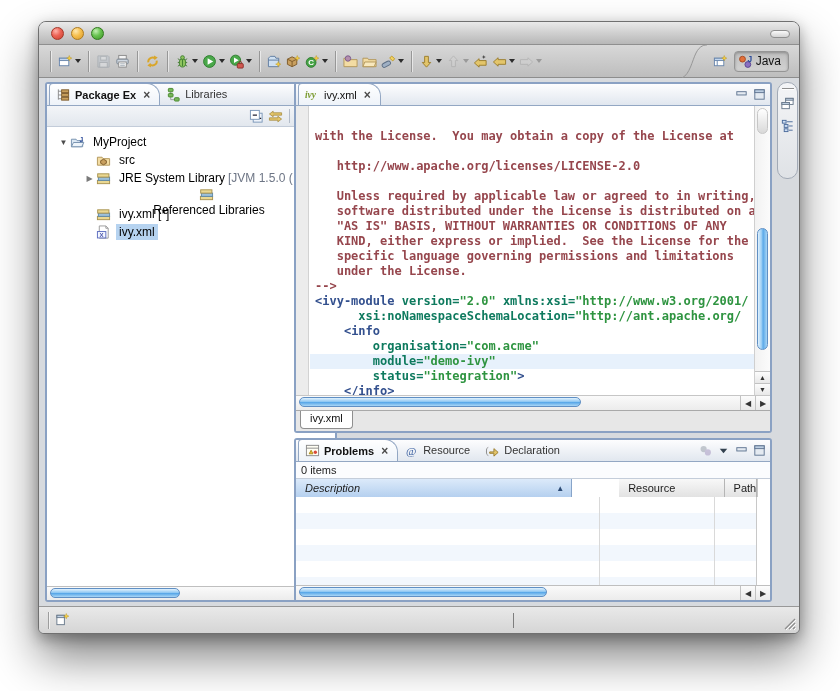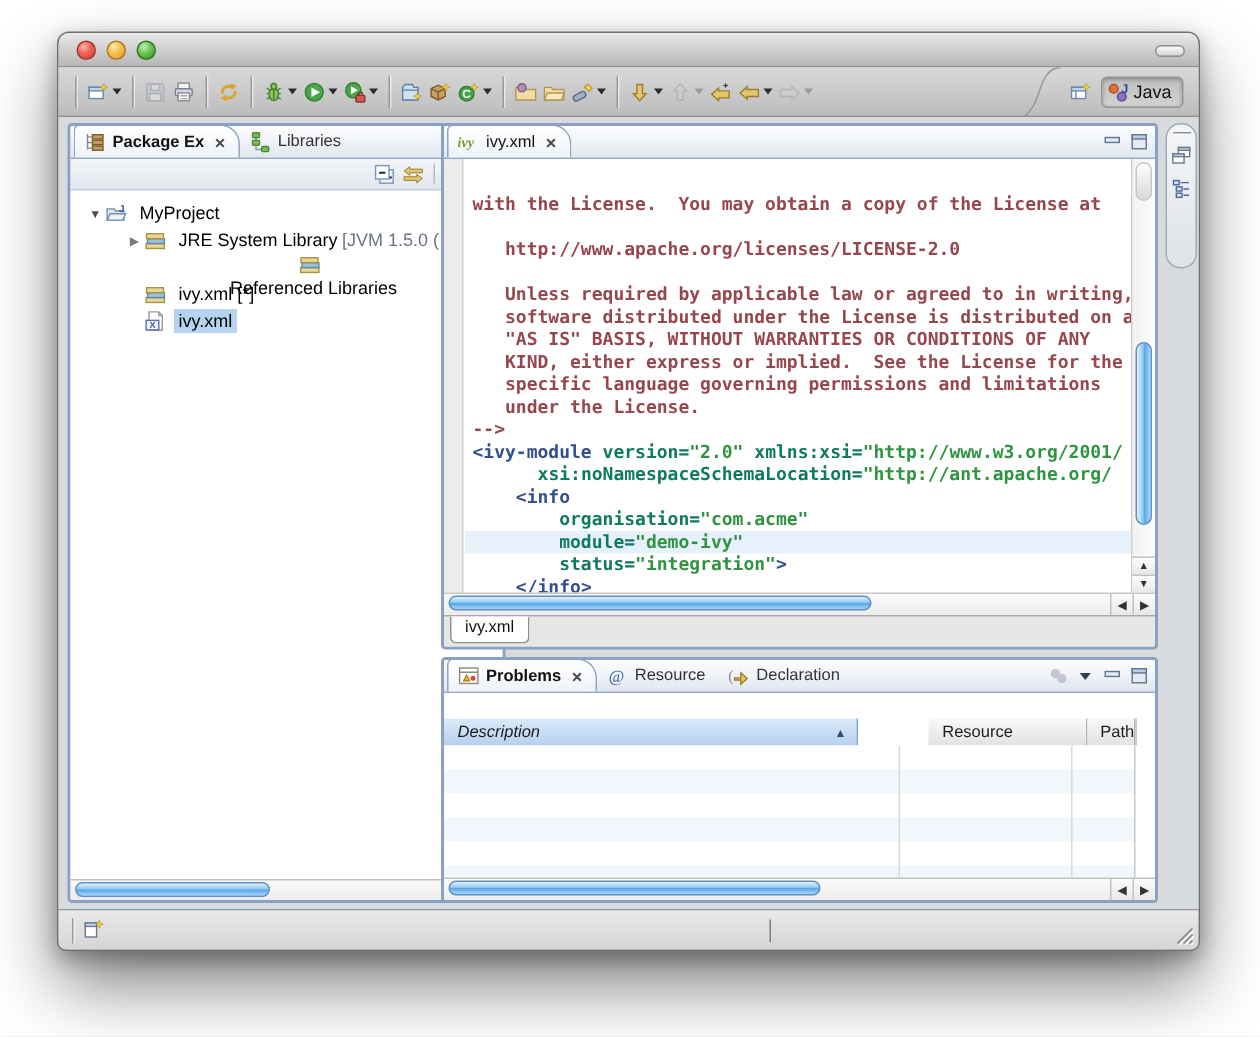--- a/index.html
+++ b/index.html
@@ -434,20 +434,30 @@
               <span class="tree-icon" style="display: inline-flex; width: 15px; height: 15px;">
                 <svg viewBox="0 0 16 16" style="width: 100%; height: 100%;">
                   <path d="M1.5 12.5v-8h5l1 1.5h6v6.5z" fill="#dbe7f3" stroke="#7490ae"></path>
                   <path d="M1.5 12.5l2.2-4.5h11l-2.2 4.5z" fill="#eef4fa" stroke="#7490ae"></path>
                   <text x="10" y="7" font-size="7" font-family="sans-serif" font-weight="bold" fill="#2a4a9a">J</text>
                 </svg>
               </span>
               <span class="tree-label">MyProject</span>
             </div>
             <div class="tree-row" style="padding-left: 36px;">
+              <span class="twisty"></span>
+              <span class="tree-icon" style="display: inline-flex; width: 15px; height: 15px;">
+                <svg viewBox="0 0 16 16" style="width: 100%; height: 100%;">
+                  <path d="M1.5 13V4.5h5l1 1.5h7V13z" fill="#f3dca3" stroke="#b2965a"></path>
+                  <path d="M5 8.2l3-1.5 3 1.5v2.8l-3 1.5-3-1.5z" fill="#c9a05f" stroke="#7d5a2a"></path>
+                </svg>
+              </span>
+              <span class="tree-label">src</span>
+            </div>
+            <div class="tree-row" style="padding-left: 36px;">
               <span class="twisty" style="color: rgb(122, 122, 122);">▶</span>
               <span class="tree-icon" style="display: inline-flex; width: 15px; height: 15px;">
                 <svg viewBox="0 0 16 16" style="width: 100%; height: 100%;">
                   <rect x="1.5" y="10" width="13" height="3.5" fill="#ead892" stroke="#a8924e"></rect>
                   <rect x="2.5" y="6.5" width="12" height="3.5" fill="#9cc0da" stroke="#5d88a8"></rect>
                   <rect x="1.8" y="3" width="12" height="3.5" fill="#ead892" stroke="#a8924e"></rect>
                 </svg>
               </span>
               <span class="tree-label">JRE System Library</span>
               <span class="tree-deco"> [JVM 1.5.0 (</span>
@@ -596,20 +606,21 @@
                 </svg>
               </span>
             <span style="display: inline-flex; width: 15px; height: 15px;">
                 <svg viewBox="0 0 16 16" style="width: 100%; height: 100%;">
                   <rect x="3" y="3" width="10" height="10" fill="#e4eaf1" stroke="#5f7490"></rect>
                   <rect x="3" y="3" width="10" height="3" fill="#bccee2" stroke="#5f7490"></rect>
                 </svg>
               </span>
           </div>
         </div>
+        <div class="items-row">0 items</div>
         <div class="grid-header">
             <div class="gh-cell sorted" style="width: 303px; font-style: italic;">
               <span>Description</span>
               <span class="sort-arrow">▲</span>
             </div>
             <div class="gh-cell" style="width: 115px; margin-left: 47px;">
               <span>Resource</span>
             </div>
             <div class="gh-cell" style="flex: 1 1 0%;">
               <span>Path</span>

